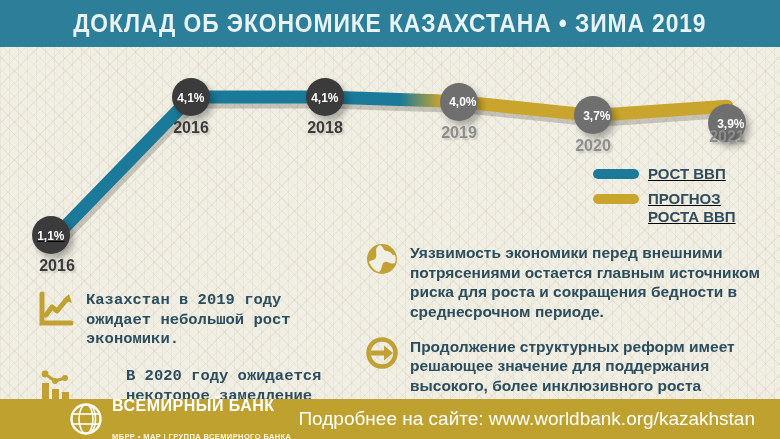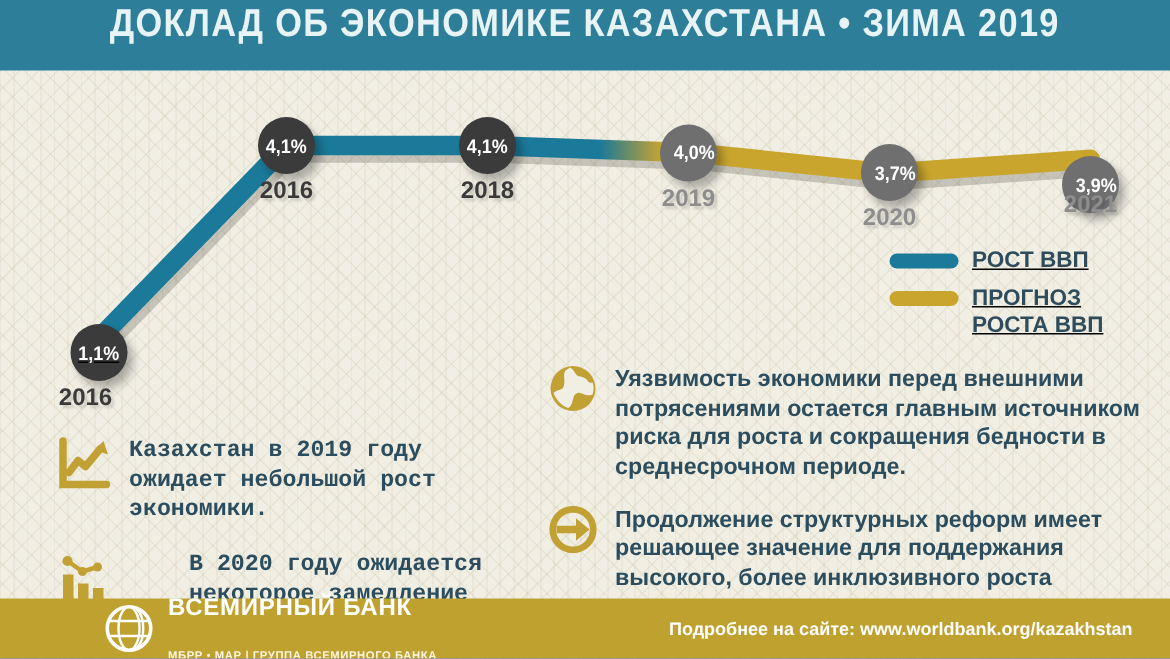--- a/index.html
+++ b/index.html
@@ -12,21 +12,21 @@
     background-color:#f1efe4;
     background-image:
       repeating-linear-gradient(45deg,  rgba(193,187,160,.20) 0 1px, transparent 1px 9px),
       repeating-linear-gradient(-45deg, rgba(193,187,160,.20) 0 1px, transparent 1px 9px),
       repeating-linear-gradient(90deg,  rgba(193,187,160,.14) 0 1px, transparent 1px 9px);
   }
 
   
   .topbar {
     position:absolute; top:0; left:0; width:780px; height:47px;
-    background:#2d7e99; display:flex; justify-content:center;
+    background:#2d7e99; display:flex; align-items:center; justify-content:center;
   }
   .topbar h1 {
     color:#e7f3f5; font-size:26px; font-weight:700; letter-spacing:1px;
     transform:scaleX(.88); white-space:nowrap;
   }
 
   
   .chart { position:absolute; top:48px; left:0; width:780px; height:235px; }
   .chart svg { position:absolute; top:0; left:0; }
 
@@ -72,21 +72,21 @@
   
   .bottombar {
     position:absolute; top:399px; left:0; width:780px; height:40px;
     background:#bfa12f; display:flex; align-items:center; justify-content:space-between;
     padding:0 25px 0 69px;
   }
   .brand { display:flex; align-items:center; }
   .brand .logo { margin-right:9px; }
   .brand .org   { color:#fff; font-size:16px; font-weight:700; letter-spacing:.5px; line-height:1.1; }
   .brand .orgsub{ color:#fdf6e0; font-size:7.5px; font-weight:700; letter-spacing:.4px; margin-top:18px; }
-  .site { color:#fff; font-size:12px; font-weight:700; }
+  .site { color:#fff; font-size:19px; font-weight:400; }
 </style>
 </head>
 <body>
 
 <div class="stage">
 
   <header class="topbar">
     <h1>ДОКЛАД ОБ ЭКОНОМИКЕ КАЗАХСТАНА  •  ЗИМА 2019</h1>
   </header>
 
@@ -98,21 +98,21 @@
           <stop offset="0.513" stop-color="#1b7999"></stop>
           <stop offset="0.566" stop-color="#c9a52e"></stop>
           <stop offset="1" stop-color="#c9a52e"></stop>
         </linearGradient>
       </defs>
       <polyline id="line-shadow" fill="none" stroke="rgba(70,65,50,.25)" stroke-width="13" stroke-linejoin="round" stroke-linecap="round" transform="translate(3,5)" points="57,186.99999999999997 191,49 325,49 459,53.59999999999998 593,67.39999999999998 727,58.19999999999999"></polyline>
       <polyline id="line-main" fill="none" stroke="url(#lineGrad)" stroke-width="13" stroke-linejoin="round" stroke-linecap="round" points="57,186.99999999999997 191,49 325,49 459,53.59999999999998 593,67.39999999999998 727,58.19999999999999"></polyline>
     </svg>
 
     <div id="chart-points">
-        <div class="node actual" style="left: 47px; top: 168px; background: rgb(59, 59, 59); text-decoration: underline;">
+        <div class="node actual" style="left: 32px; top: 168px; background: rgb(59, 59, 59); text-decoration: underline;">
           <span class="val">1,1%</span>
         </div>
         <div class="yearlab actual" style="left: 25px; top: 209px;">2016</div>
         <div class="node actual" style="left: 172px; top: 30px; background: rgb(59, 59, 59);">
           <span class="val">4,1%</span>
         </div>
         <div class="yearlab actual" style="left: 159px; top: 71px;">2016</div>
         <div class="node actual" style="left: 306px; top: 30px; background: rgb(59, 59, 59);">
           <span class="val">4,1%</span>
         </div>

